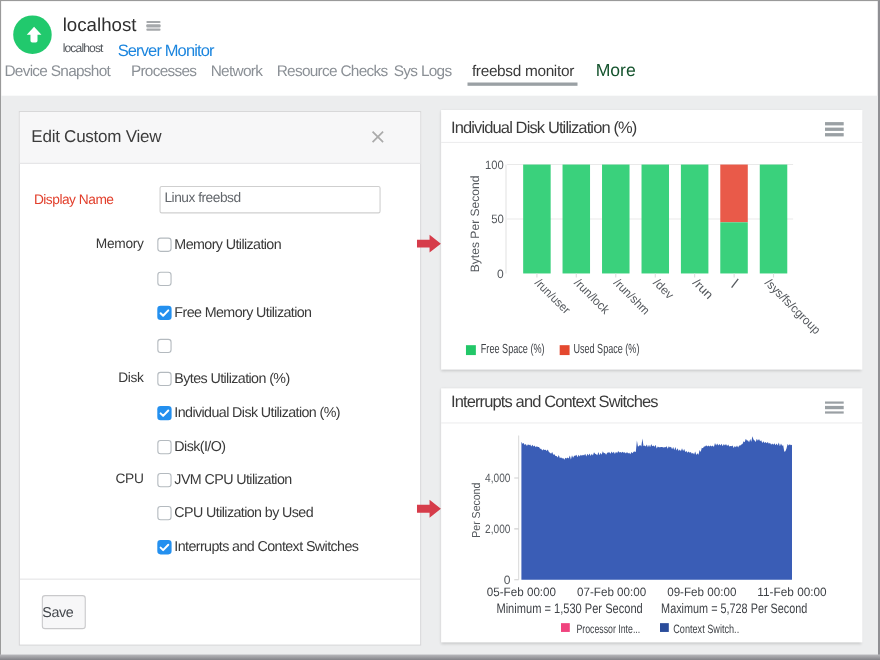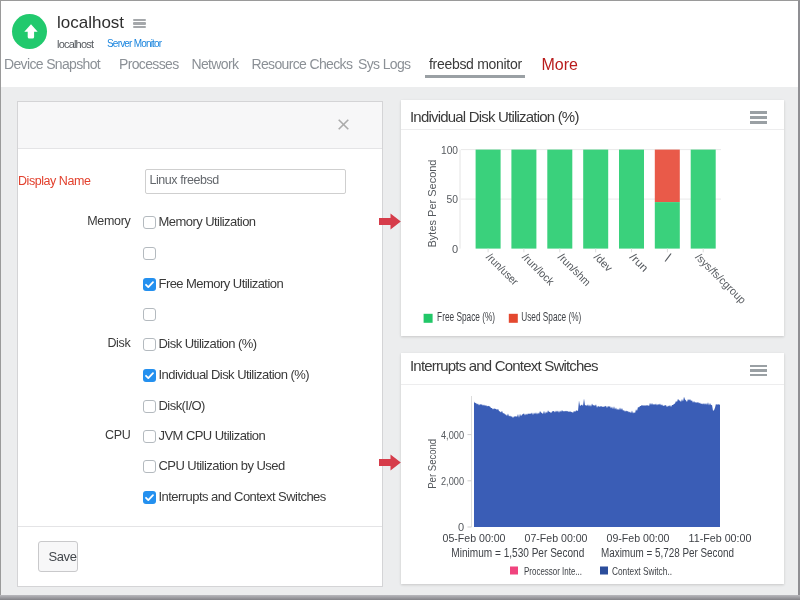--- a/index.html
+++ b/index.html
@@ -3,34 +3,34 @@
 *{margin:0;padding:0;box-sizing:border-box}
 html,body{width:800px;height:600px;font-family:"Liberation Sans",sans-serif;overflow:hidden;background:#fff}
 .abs{position:absolute}
 #page{position:absolute;left:0;top:0;width:800px;height:600px;background:#fff;border-top:1px solid #9a9a9a;border-left:1px solid #9a9a9a;border-right:2px solid #8f8f93}
 #graybody{position:absolute;left:1px;top:87px;width:797px;height:509px;background:#ecedee}
 #bottombar{position:absolute;left:0;top:595px;width:800px;height:5px;background:linear-gradient(#b9b9bd,#838388)}
 #logo{position:absolute;left:11.5px;top:13.5px;width:35px;height:35px;border-radius:50%;background:#21c96d}
 #h-title{position:absolute;left:57px;top:13px;font-size:17px;color:#2e2e2e}
 .hbar{position:absolute;background:#a5a8ab;border-radius:1px}
 #h-sub1{position:absolute;left:57px;top:38px;font-size:11px;letter-spacing:-0.8px;color:#55595e}
-#h-sub2{position:absolute;left:107px;top:37.5px;font-size:10px;letter-spacing:-0.8px;color:#1b85de}
+#h-sub2{position:absolute;left:107px;top:37.5px;font-size:15px;letter-spacing:-0.8px;color:#1b85de}
 .tab{position:absolute;top:55.5px;font-size:14px;letter-spacing:-0.65px;color:#8b9096;white-space:nowrap}
 #tab-underline{position:absolute;left:424.5px;top:75px;width:100px;height:2.5px;background:#9aa0a4}
 #panel{position:absolute;left:17px;top:101px;width:366px;height:486px;background:#fff;border:1px solid #d4d4d6}
 #panel-head{position:absolute;left:0;top:0;width:364px;height:47px;background:#f7f7f8;border-bottom:1px solid #e4e4e6}
 #panel-title{position:absolute;left:10.5px;top:14px;font-size:15.5px;letter-spacing:-0.25px;color:#3c3c3c}
-#dn-label{position:absolute;left:0;top:71.5px;width:98px;text-align:left;font-size:12.5px;letter-spacing:-0.45px;color:#e2402d}
+#dn-label{position:absolute;left:0;top:71.5px;width:98px;text-align:center;font-size:12.5px;letter-spacing:-0.45px;color:#e2402d}
 #dn-input{position:absolute;left:127px;top:67px;width:201px;height:25px;border:1px solid #cfcfcf;border-radius:2px;font-size:12.5px;letter-spacing:-0.45px;color:#63676c;line-height:20.5px;padding-left:3.5px}
 .cat{position:absolute;width:112.5px;text-align:right;font-size:12.5px;letter-spacing:-0.3px;color:#3a3a3a}
 .cb{position:absolute;left:125px;width:12.5px;height:12.5px;border:1px solid #b4babf;border-radius:3px;background:#fff}
 .cbc{position:absolute;left:125px;width:12.5px;height:12.5px;border-radius:3px;background:#2490ef}
 .cbl{position:absolute;left:140.5px;font-size:13px;letter-spacing:-0.55px;color:#3a3a3a;white-space:nowrap}
 #panel-foot{position:absolute;left:0;top:424px;width:364px;height:60px;border-top:1px solid #e4e4e6}
-#savebtn{position:absolute;left:19.5px;top:13.5px;width:40px;height:31px;background:#f7f7f8;border:1px solid #c9c9cb;border-radius:3px;font-size:13px;letter-spacing:-0.4px;color:#44484d;text-align:right;line-height:29px}
+#savebtn{position:absolute;left:19.5px;top:13.5px;width:40px;height:31px;background:#f7f7f8;border:1px solid #c9c9cb;border-radius:3px;font-size:13px;letter-spacing:-0.4px;color:#44484d;text-align:left;line-height:29px}
 .card{position:absolute;left:401px;width:383px;background:#fff;box-shadow:0 1px 2.5px rgba(0,0,0,0.16)}
 .cardtitle{position:absolute;left:9px;font-size:15px;letter-spacing:-0.8px;color:#3b3b3b;white-space:nowrap}
 .carddiv{position:absolute;left:0;width:383px;border-top:1px solid #ededee}
 .menuicon span{position:absolute;width:17px;height:2.6px;background:#9aa0a4}
 </style></head><body>
 <div id="page"></div>
 <div id="graybody"></div>
 <div id="logo"></div>
 <svg class="abs" style="left:11.5px;top:13.5px" width="35" height="35" viewBox="0 0 35 35">
  <path d="M19 10.3 L25.7 17.7 L22.1 17.7 L22.1 23 Q22.1 24.6 20.5 24.6 L17.3 24.6 Q15.7 24.6 15.7 23 L15.7 17.7 L12.3 17.7 Z" fill="#fff"></path>
@@ -40,44 +40,45 @@
 <div class="hbar" style="left:132.5px;top:22.3px;width:13.5px;height:2.4px"></div>
 <div class="hbar" style="left:132.5px;top:25.8px;width:13.5px;height:2.4px"></div>
 <div id="h-sub1">localhost</div>
 <div id="h-sub2">Server Monitor</div>
 <div class="tab" style="left:4px">Device Snapshot</div>
 <div class="tab" style="left:119px">Processes</div>
 <div class="tab" style="left:191.5px">Network</div>
 <div class="tab" style="left:251.5px">Resource Checks</div>
 <div class="tab" style="left:358px">Sys Logs</div>
 <div class="tab" style="left:429px;color:#3a3a3a;letter-spacing:-0.3px">freebsd monitor</div>
-<div class="tab" style="left:541.5px;top:56px;color:#b91c1c;font-size:16px;letter-spacing:0">More</div>
+<div class="tab" style="left:541.5px;top:56px;color:#14532d;font-size:16px;letter-spacing:0">More</div>
 <div id="tab-underline"></div>
 <div id="panel">
  <div id="panel-head">
+  <div id="panel-title">Edit Custom View</div>
   <svg class="abs" style="left:320px;top:17px" width="11" height="11" viewBox="0 0 11 11">
    <path d="M0.7 0.7 L10.3 10.3 M10.3 0.7 L0.7 10.3" stroke="#ababab" stroke-width="1.6" fill="none"></path>
   </svg>
  </div>
  <div id="dn-label">Display Name</div>
  <div id="dn-input">Linux freebsd</div>
  <div class="cat" style="top:112px">Memory</div>
  <div class="cb" style="top:114px"></div>
  <div class="cbl" style="top:112px">Memory Utilization</div>
  <div class="cb" style="top:145px"></div>
  <div class="cbc" style="top:176px">
       <svg width="13" height="13" viewBox="0 0 13 13" style="position:absolute;left:0;top:0">
         <path d="M3 6.8 L5.3 9.1 L10 4.2" stroke="#fff" stroke-width="1.8" fill="none" stroke-linecap="round" stroke-linejoin="round"></path>
       </svg>
     </div>
  <div class="cbl" style="top:174px">Free Memory Utilization</div>
  <div class="cb" style="top:206px"></div>
  <div class="cat" style="top:234px">Disk</div>
  <div class="cb" style="top:236px"></div>
- <div class="cbl" style="top:234px">Disk Utilization (%)</div>
+ <div class="cbl" style="top:234px">Bytes Utilization (%)</div>
  <div class="cbc" style="top:267px">
       <svg width="13" height="13" viewBox="0 0 13 13" style="position:absolute;left:0;top:0">
         <path d="M3 6.8 L5.3 9.1 L10 4.2" stroke="#fff" stroke-width="1.8" fill="none" stroke-linecap="round" stroke-linejoin="round"></path>
       </svg>
     </div>
  <div class="cbl" style="top:265px">Individual Disk Utilization (%)</div>
  <div class="cb" style="top:298px"></div>
  <div class="cbl" style="top:296px">Disk(I/O)</div>
  <div class="cat" style="top:326px">CPU</div>
  <div class="cb" style="top:328px"></div>

